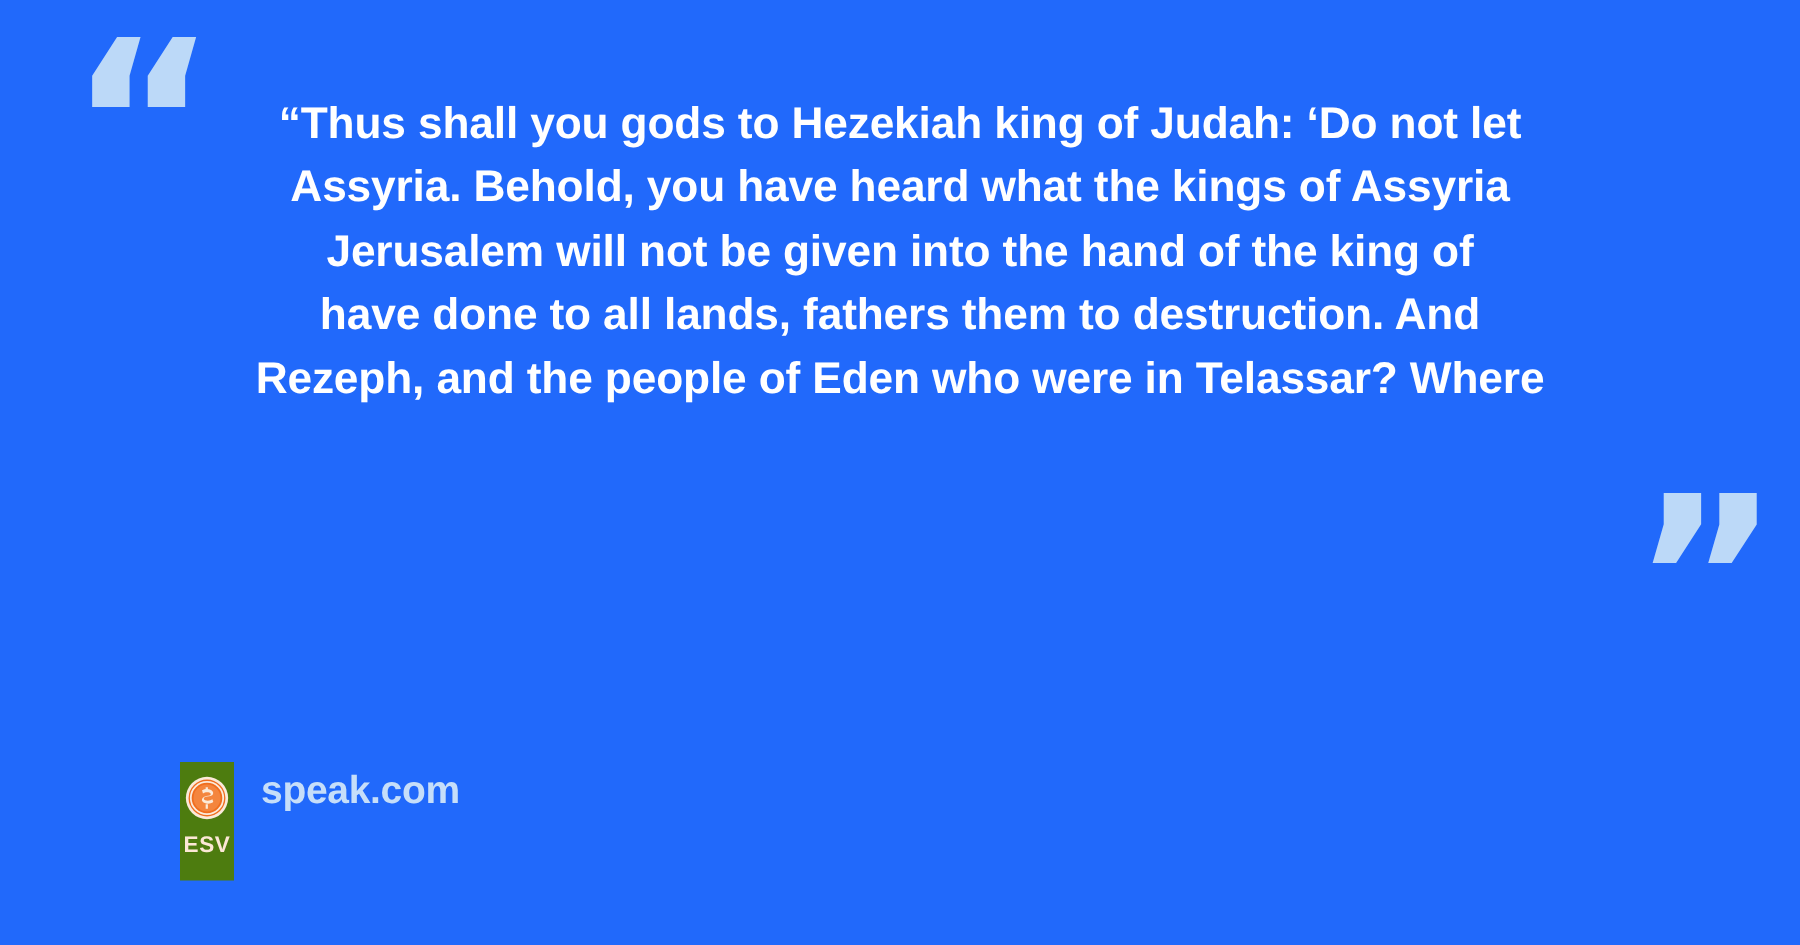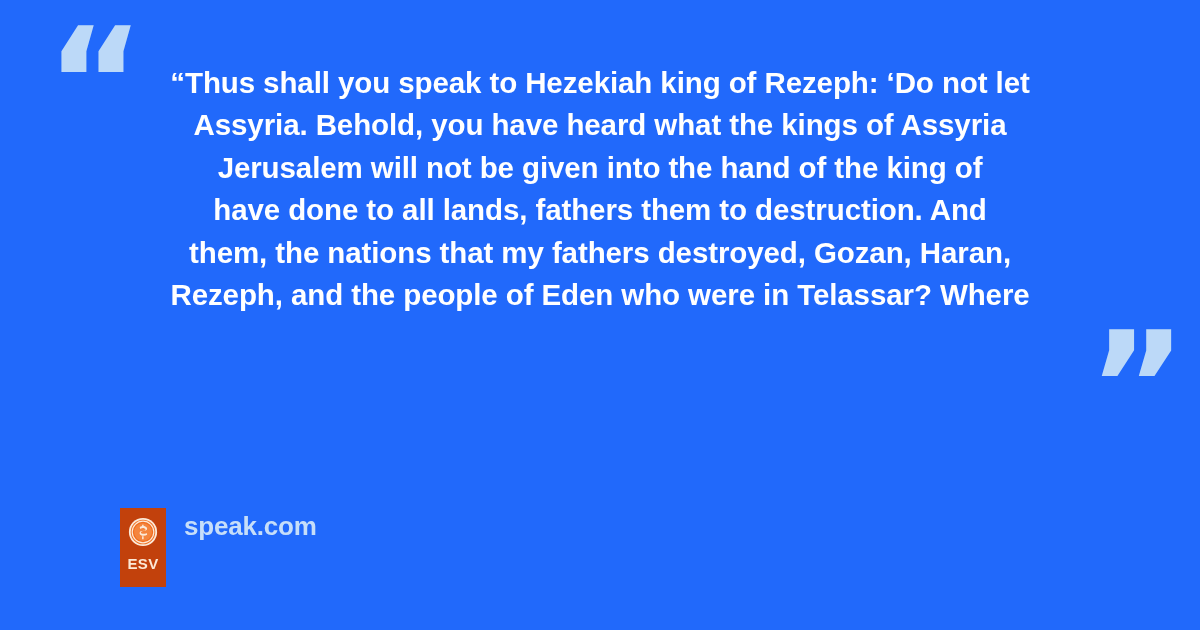--- a/index.html
+++ b/index.html
@@ -61,23 +61,23 @@
   
   #attribution {
     position: absolute;
     left: 120px;
     top: 508px;
     display: flex;
     align-items: flex-start;
   }
   #esv-badge {
     position: relative;
-    width: 46px;
+    width: 36px;
     height: 79px;
-    background: #c2410c;
+    background: #4d7c0f;
     flex: 0 0 auto;
     display: flex;
     flex-direction: column;
     align-items: center;
     justify-content: flex-start;
     padding-top: 9px;
     box-sizing: border-box;
   }
   #esv-seal {
     width: 30px;
@@ -120,25 +120,24 @@
 </head>
 <body>
 
 <div id="card">
 
   <div class="deco-quote" id="quote-open">“</div>
 
   <div class="deco-quote" id="quote-close">”</div>
 
   <div id="quote-block">
-    <div class="quote-line">“Thus shall you speak to Hezekiah king of Rezeph: ‘Do not let</div>
+    <div class="quote-line">“Thus shall you gods to Hezekiah king of Judah: ‘Do not let</div>
     <div class="quote-line">Assyria. Behold, you have heard what the kings of Assyria</div>
     <div class="quote-line">Jerusalem will not be given into the hand of the king of</div>
     <div class="quote-line">have done to all lands, fathers them to destruction. And</div>
-    <div class="quote-line">them, the nations that my fathers destroyed, Gozan, Haran,</div>
     <div class="quote-line">Rezeph, and the people of Eden who were in Telassar? Where</div>
   </div>
 
   <div id="attribution">
 
     <div id="esv-badge">
       <svg id="esv-seal" viewBox="0 0 100 100">
         <circle cx="50" cy="50" r="47" fill="#FBEADA"></circle>
         <circle cx="50" cy="50" r="41" fill="#F06D1E"></circle>
         <circle cx="50" cy="50" r="36" fill="none" stroke="#FBEADA" stroke-width="4"></circle>

